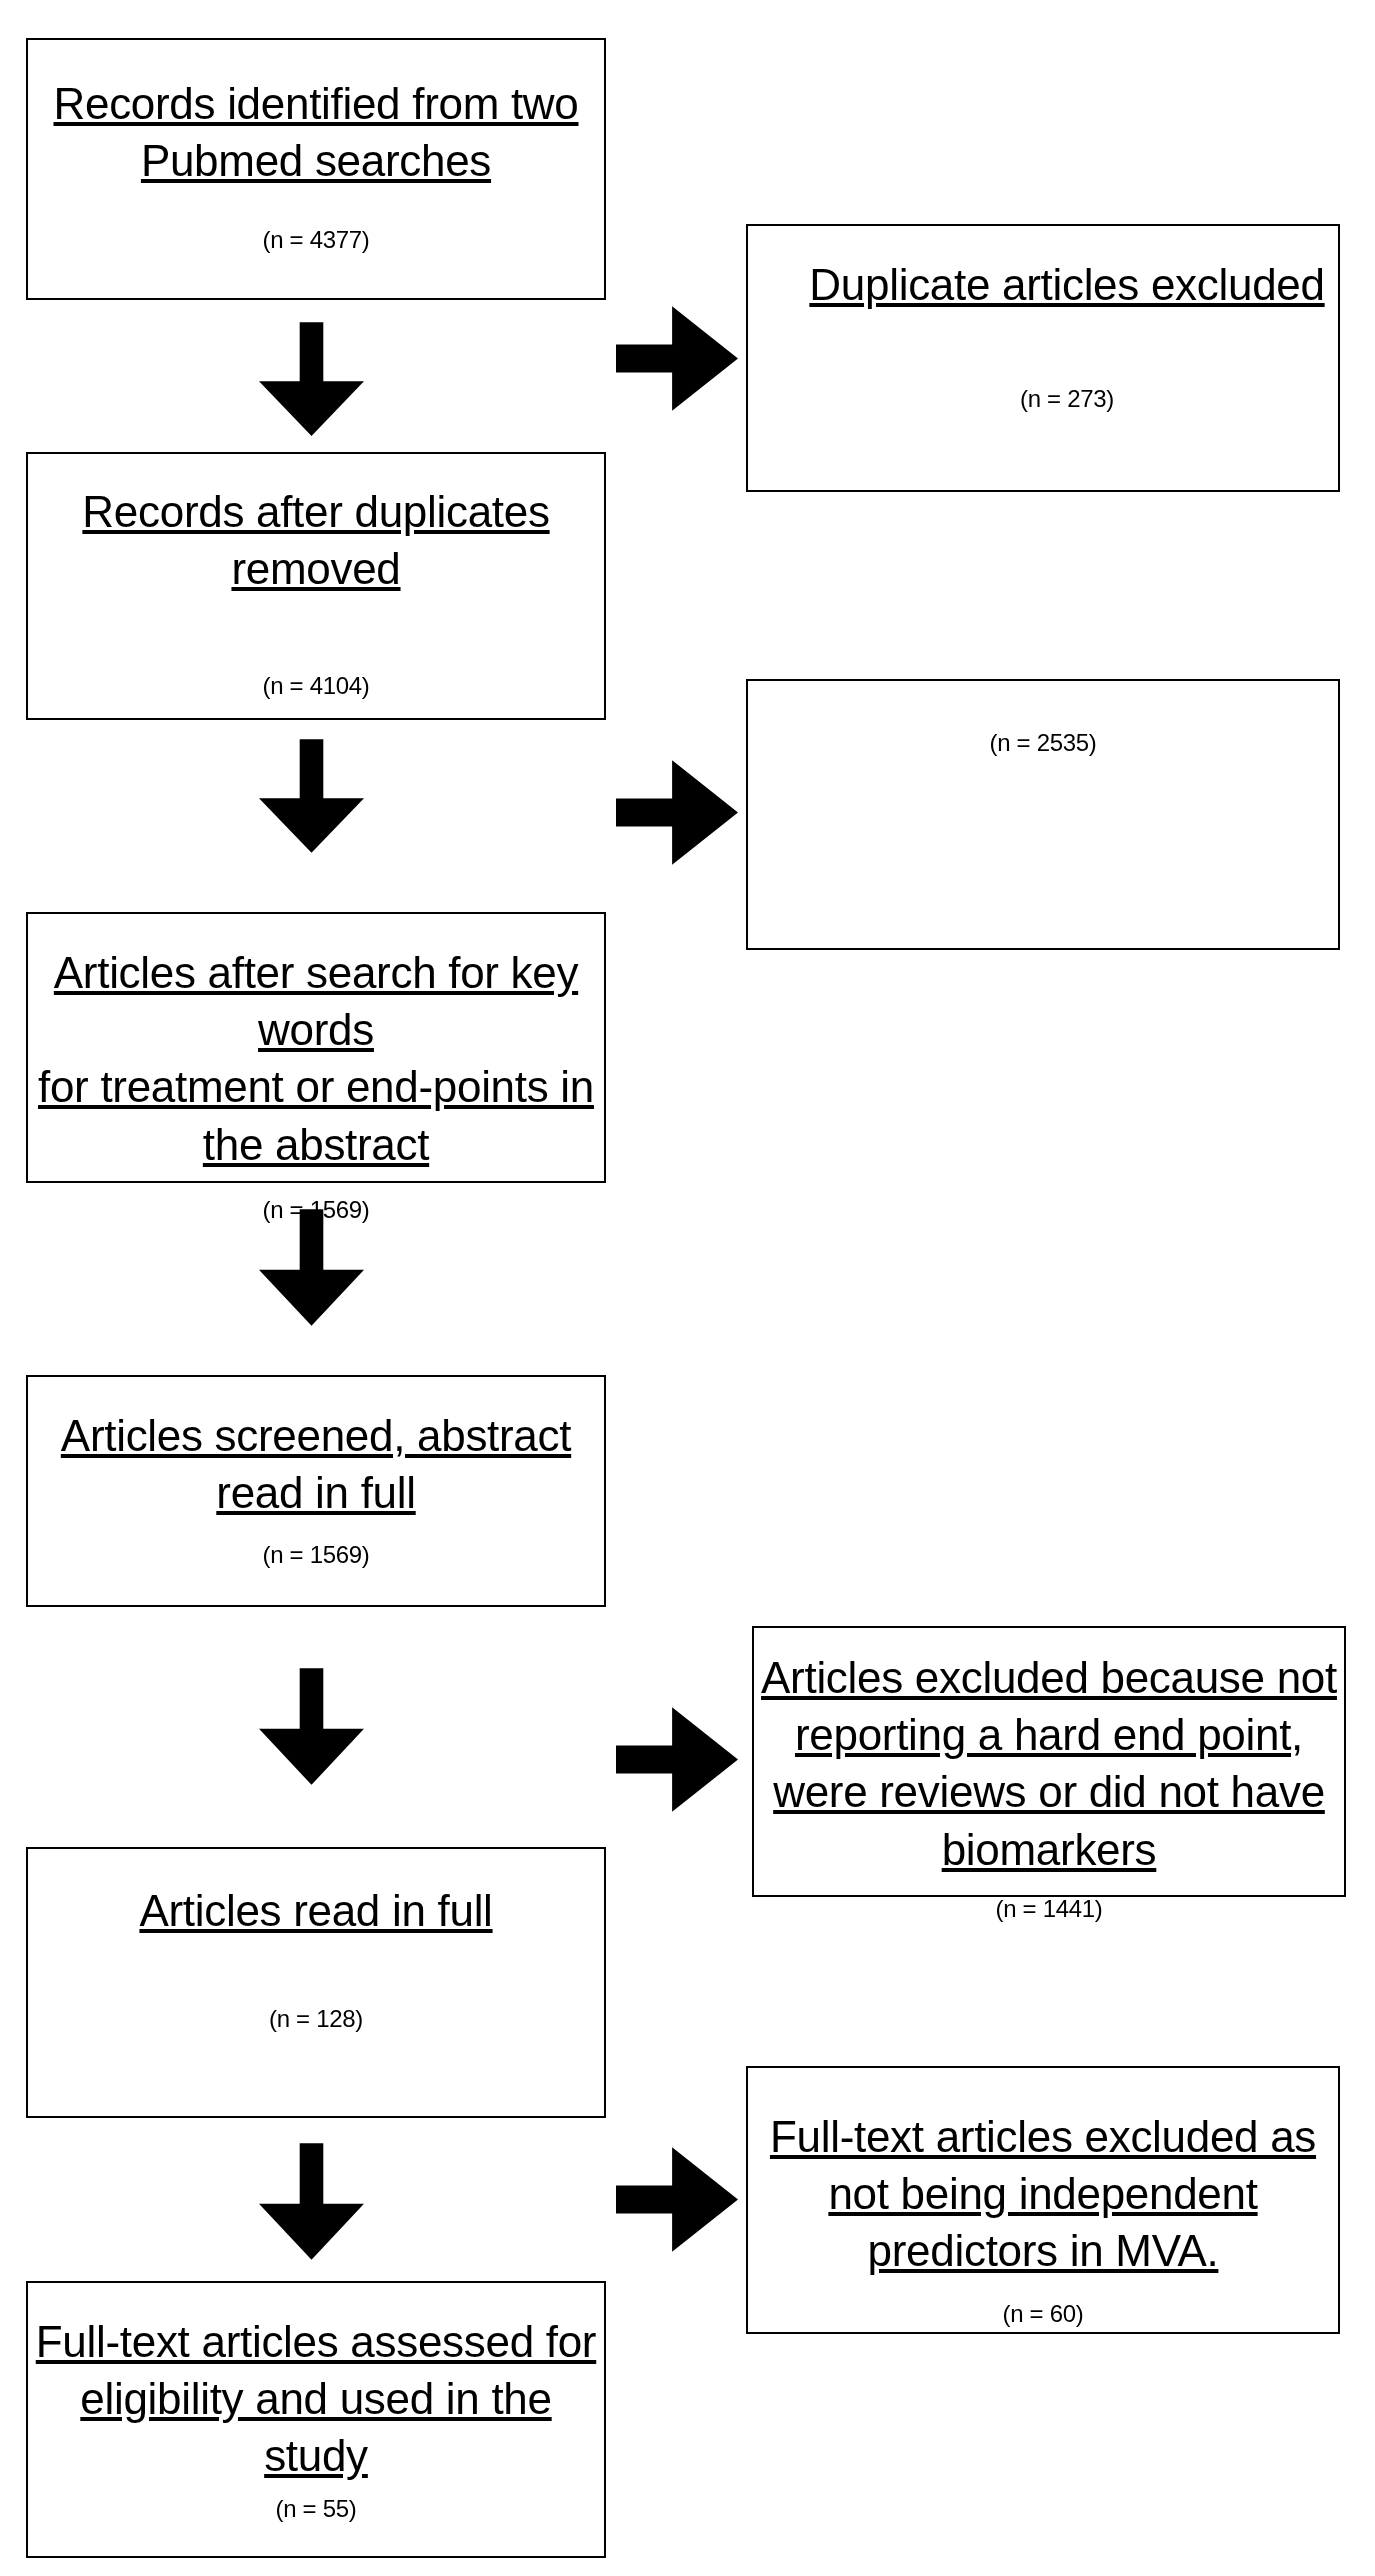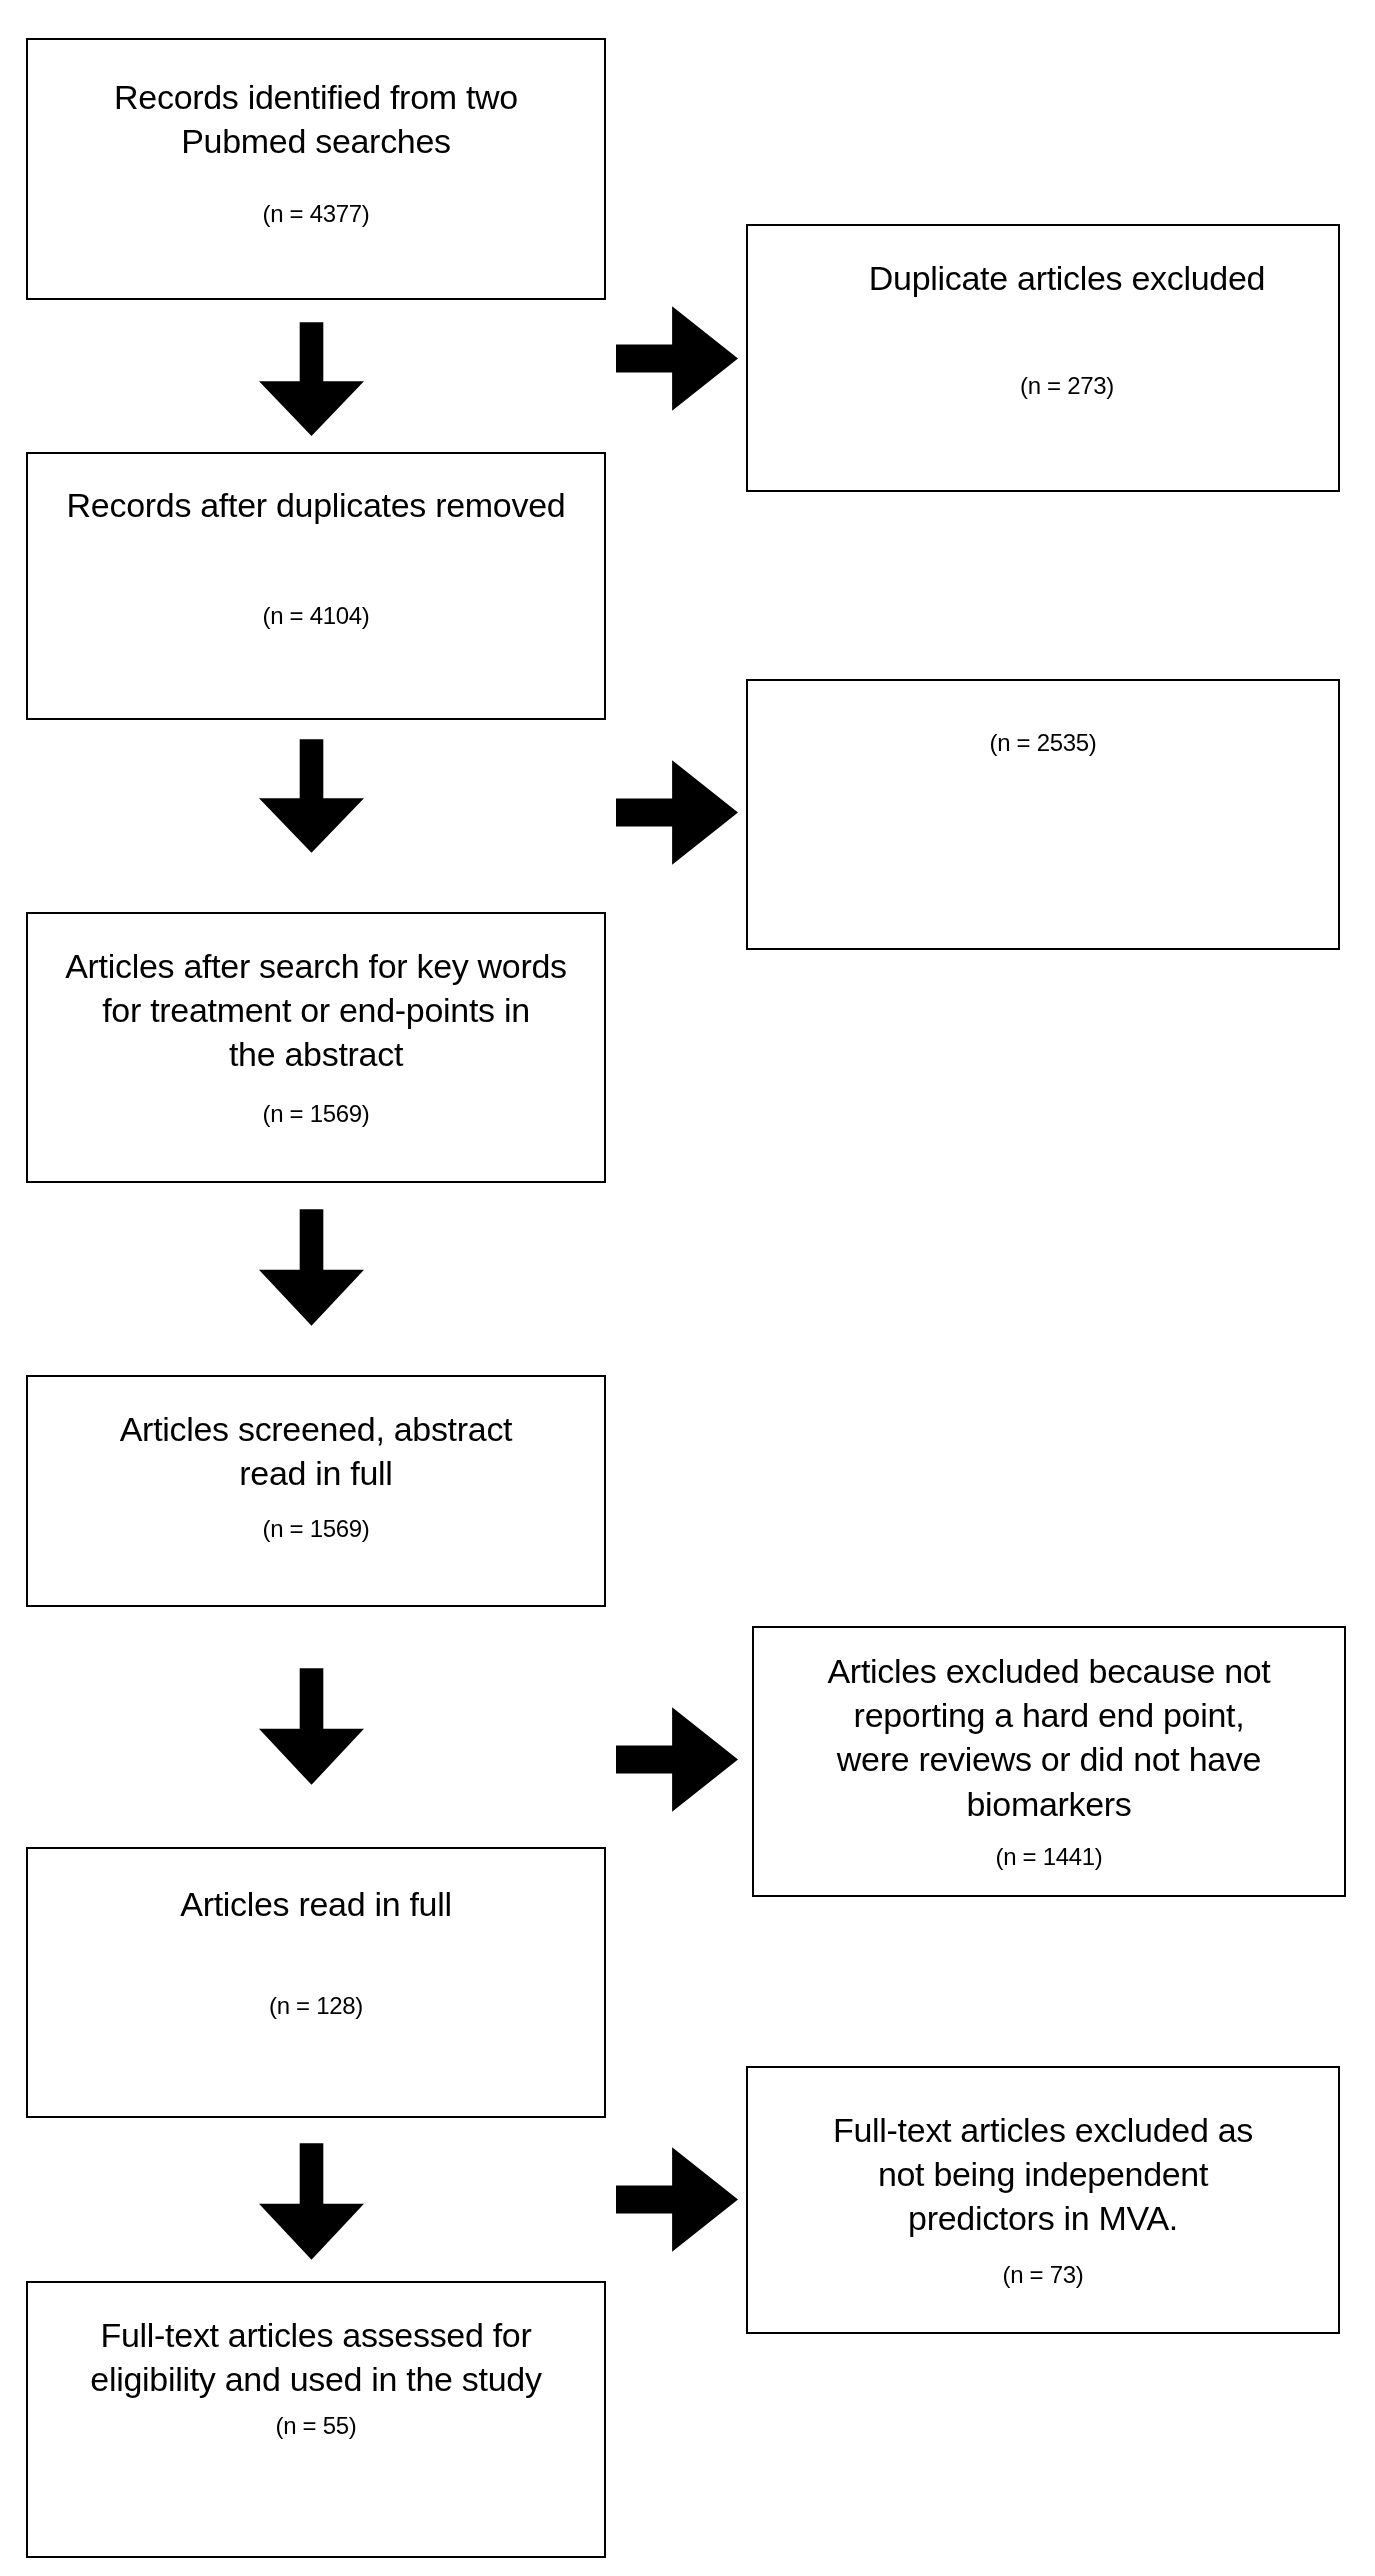--- a/index.html
+++ b/index.html
@@ -20,25 +20,26 @@
     box-sizing: border-box;
     border: 2.9px solid #000000;
     background: #ffffff;
     display: flex;
     flex-direction: column;
     align-items: center;
     text-align: center;
   }
   .node-text {
     color: #000000;
-    font-size: 34px;
+    font-size: 44px;
     line-height: 1.30;
     letter-spacing: -0.3px;
     white-space: pre-line;
     font-family: "Liberation Sans", sans-serif;
+    text-decoration: underline;
   }
   .node-count {
     color: #000000;
     font-size: 24px;
     line-height: 1.30;
     letter-spacing: -0.3px;
     font-family: "Liberation Sans", sans-serif;
   }
   .arrow {
     position: absolute;
@@ -85,21 +86,21 @@
       <div class="node-count" style="margin-top: 15px;">(n = 1441)</div>
     </div>
     <div class="node-box" style="left: 26px; top: 1847px; width: 580px; height: 271px; padding-top: 33px;">
       <div class="node-text">Articles read in full</div>
       <div class="node-count" style="margin-top: 64px;">(n = 128)</div>
     </div>
     <div class="node-box" style="left: 746px; top: 2066px; width: 594px; height: 268px; padding-top: 40px;">
       <div class="node-text">Full-text articles excluded as
 not being independent
 predictors in MVA.</div>
-      <div class="node-count" style="margin-top: 18.6px;">(n = 73)</div>
+      <div class="node-count" style="margin-top: 18.6px;">(n = 60)</div>
     </div>
     <div class="node-box" style="left: 26px; top: 2281px; width: 580px; height: 277px; padding-top: 30px;">
       <div class="node-text">Full-text articles assessed for
 eligibility and used in the study</div>
       <div class="node-count" style="margin-top: 8.2px;">(n = 55)</div>
     </div>
     <div class="arrow" style="left: 259px; top: 322px; width: 105px; height: 114px;">
       <svg width="105" height="114" viewBox="0 0 180 195">
         <path d="M 69.75 0 L 110.25 0 L 110.25 101.4 L 180 101.4 L 90 195 L 0 101.4 L 69.75 101.4 Z" fill="#000000"></path>
       </svg>

